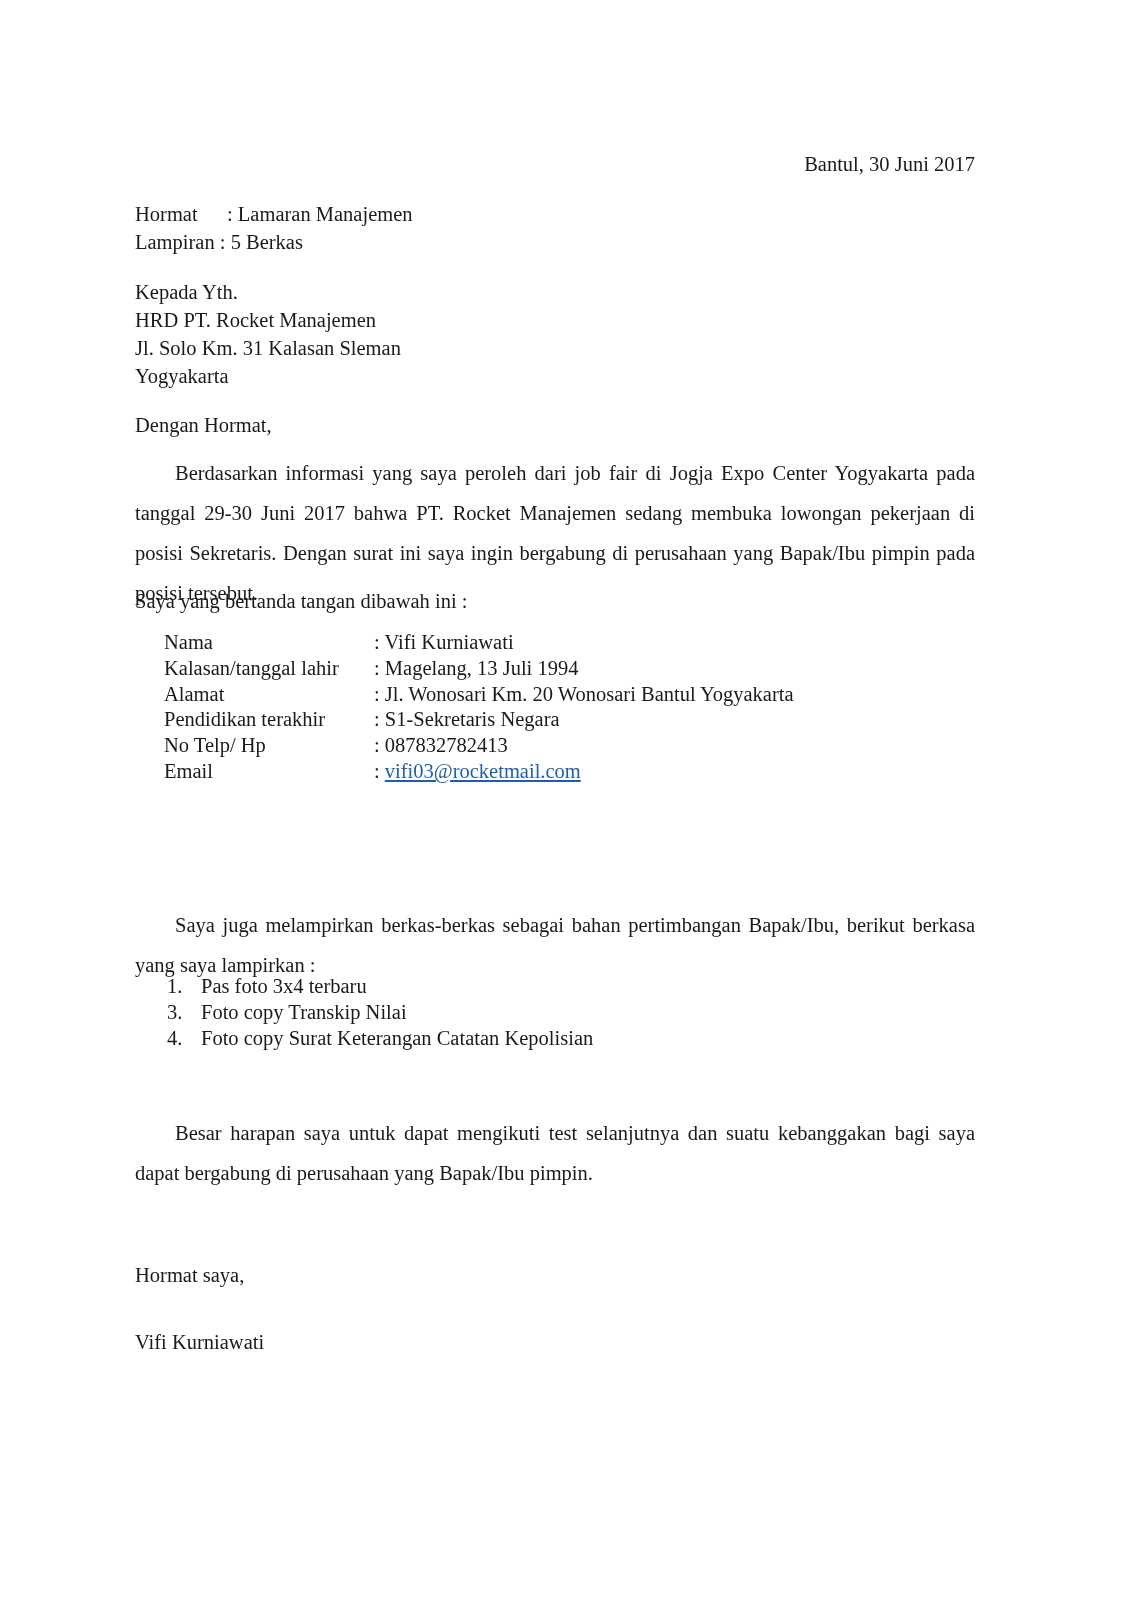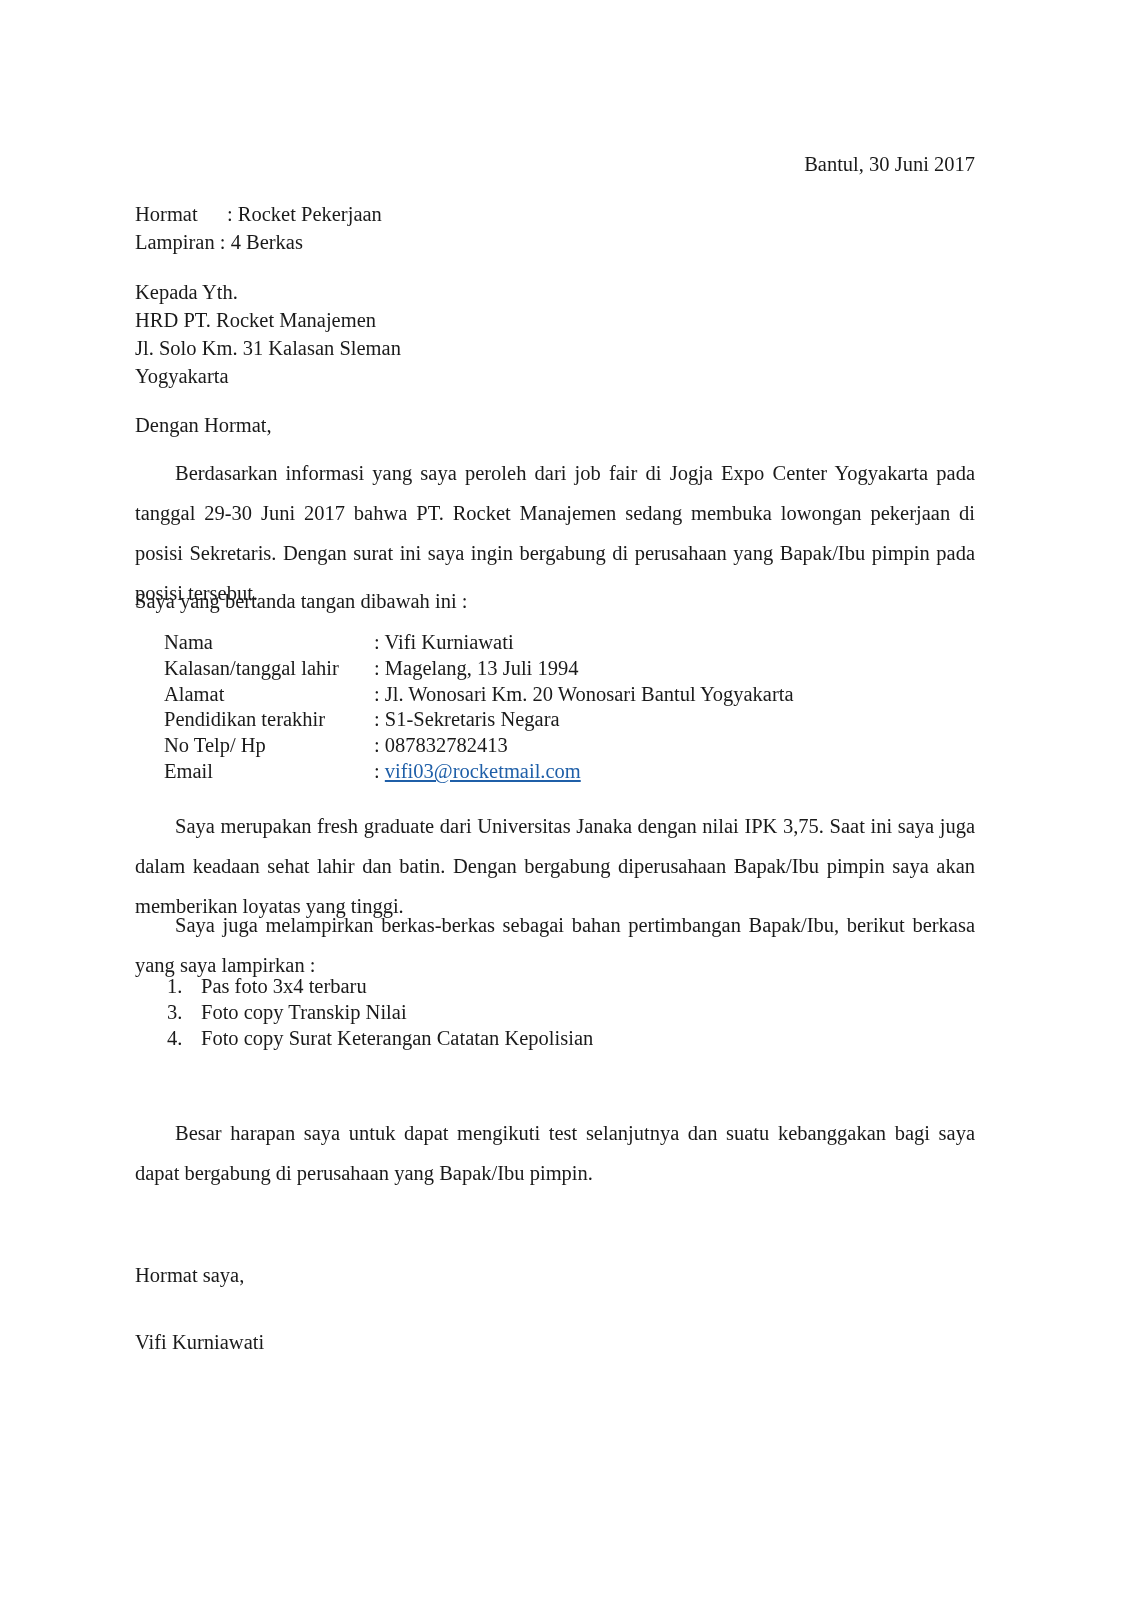--- a/index.html
+++ b/index.html
@@ -22,24 +22,24 @@
     .list-num { display: inline-block; width: 34px; }
   </style>
 </head>
 <body>
 
 <div class="page">
 
   <div class="date">Bantul, 30 Juni 2017</div>
 
   <div class="line" style="top:184px;">
-    <span class="meta-label">Hormat</span><span>: Rocket Pekerjaan</span>
+    <span class="meta-label">Hormat</span><span>: Lamaran Manajemen</span>
   </div>
   <div class="line" style="top:212px;">
-    <span>Lampiran</span> <span>: 4 Berkas</span>
+    <span>Lampiran</span> <span>: 5 Berkas</span>
   </div>
 
   <div class="line" style="top:262px;">Kepada Yth.</div>
   <div class="line" style="top:290px;">HRD PT. Rocket Manajemen</div>
   <div class="line" style="top:318px;">Jl. Solo Km. 31 Kalasan Sleman</div>
   <div class="line" style="top:346px;">Yogyakarta</div>
 
   <div class="line" style="top:395px;">Dengan Hormat,</div>
 
   <div class="just" style="top:437px;">
@@ -62,23 +62,20 @@
       <span class="info-label">Pendidikan terakhir</span><span>: S1-Sekretaris Negara</span>
     </div>
     <div class="info-row">
       <span class="info-label">No Telp/ Hp</span><span>: 087832782413</span>
     </div>
     <div class="info-row">
       <span class="info-label">Email</span><span>: </span><a class="email">vifi03@rocketmail.com</a>
     </div>
   </div>
 
-  <div class="just" style="top:790px;">
-    <p>Saya merupakan fresh graduate dari Universitas Janaka dengan nilai IPK 3,75. Saat ini saya juga dalam keadaan sehat lahir dan batin. Dengan bergabung diperusahaan Bapak/Ibu pimpin saya akan memberikan loyatas yang tinggi.</p>
-  </div>
 
   <div class="just" style="top:889px;">
     <p>Saya juga melampirkan berkas-berkas sebagai bahan pertimbangan Bapak/Ibu, berikut berkasa yang saya lampirkan :</p>
   </div>
 
   <div class="list">
     <div class="list-item"><span class="list-num">1.</span><span>Pas foto 3x4 terbaru</span></div>
     <div class="list-item"><span class="list-num">3.</span><span>Foto copy Transkip Nilai</span></div>
     <div class="list-item"><span class="list-num">4.</span><span>Foto copy Surat Keterangan Catatan Kepolisian</span></div>
   </div>

